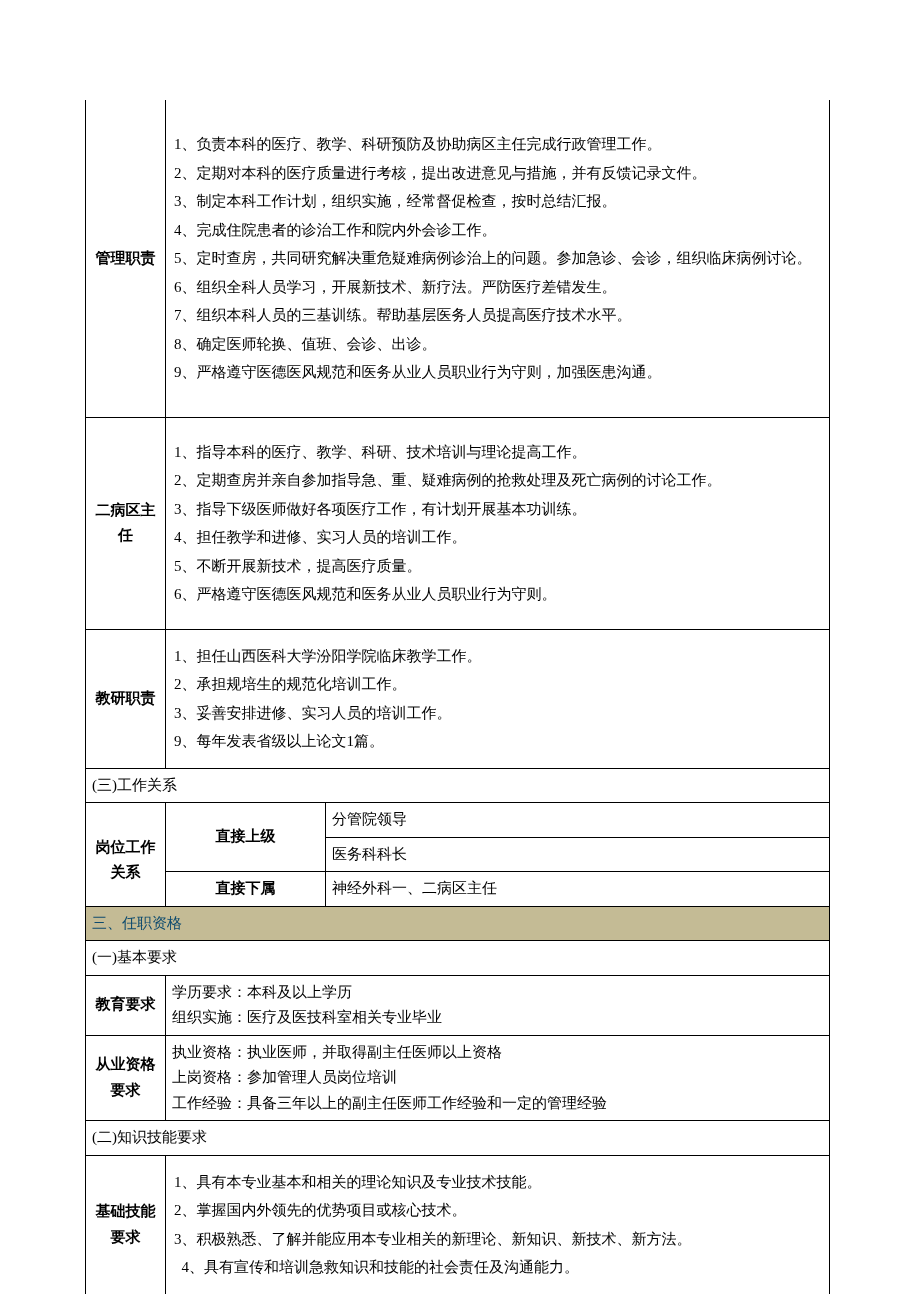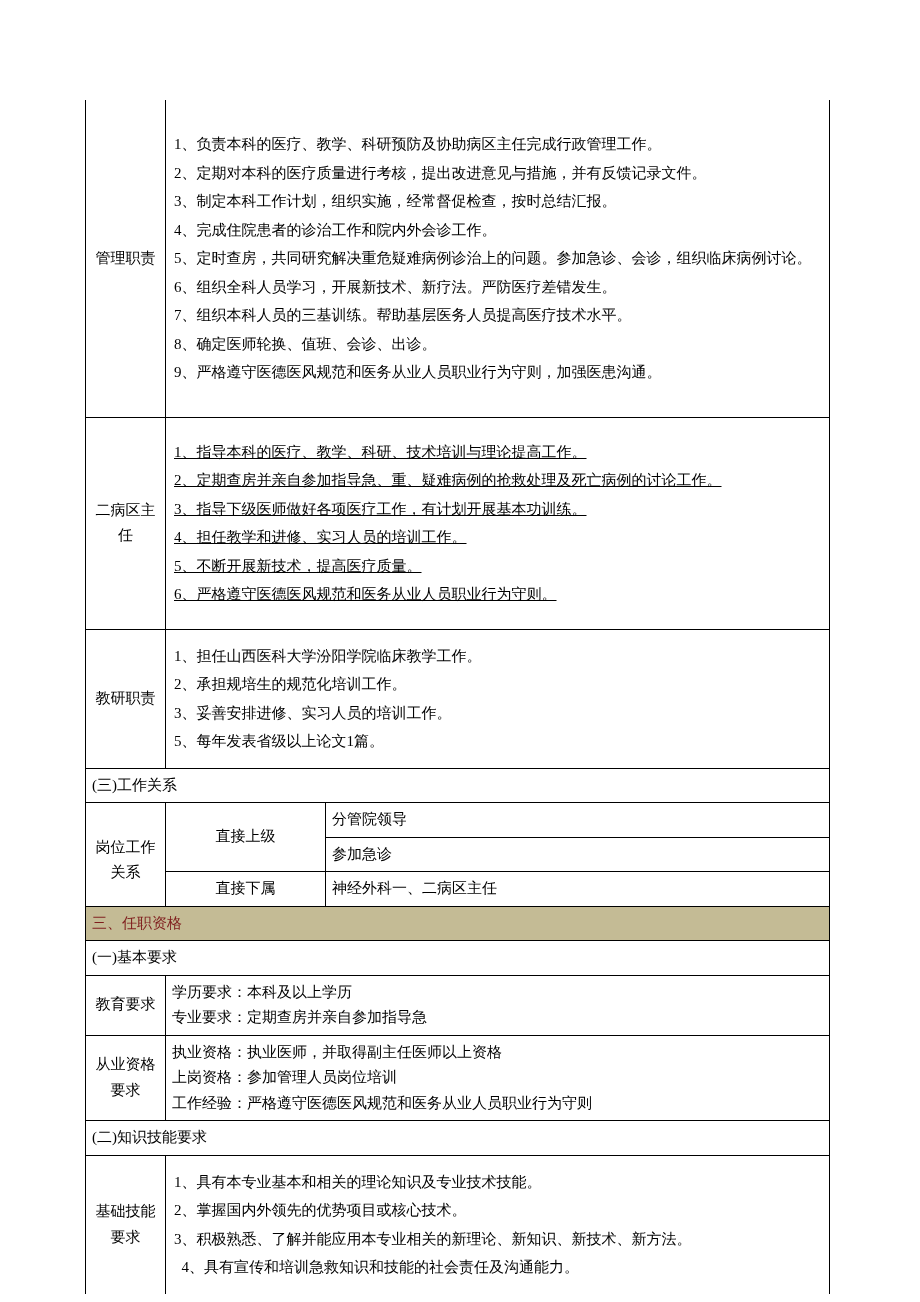--- a/index.html
+++ b/index.html
@@ -23,33 +23,32 @@
     table-layout: fixed;
   }
   td {
     border: 1px solid #000;
     padding: 3px 6px;
     vertical-align: middle;
     word-break: break-all;
   }
   col.label { width: 80px; }
   col.sub   { width: 160px; }
-  .center { text-align: center; }
+  .center { text-align: center; font-weight: bold; }
   .section-header {
     background-color: #c4bb95;
-    color: #7f1d1d;
+    color: #0c4a6e;
   }
   .list-cell {
     padding: 30px 0 30px 8px;
     line-height: 1.9;
   }
   .list-cell-mid {
     padding: 20px 8px 20px 8px;
     line-height: 1.9;
-    text-decoration: underline;
   }
   .list-cell-small {
     padding: 12px 20px 12px 8px;
     line-height: 1.9;
   }
   .tight {
     padding: 4px 6px;
     line-height: 1.7;
     margin-top: 32px;
   }
@@ -94,64 +93,64 @@
       <div>6、严格遵守医德医风规范和医务从业人员职业行为守则。</div>
     </td>
   </tr>
 
   <tr>
     <td class="center">教研职责</td>
     <td colspan="2" class="list-cell-small">
       <div>1、担任山西医科大学汾阳学院临床教学工作。</div>
       <div>2、承担规培生的规范化培训工作。</div>
       <div>3、妥善安排进修、实习人员的培训工作。</div>
-      <div>5、每年发表省级以上论文1篇。</div>
+      <div>9、每年发表省级以上论文1篇。</div>
     </td>
   </tr>
 
   <tr>
     <td colspan="3" class="tight">(三)工作关系</td>
   </tr>
   <tr>
     <td rowspan="3" class="center">
       <div style="white-space:normal;margin-top:12px;">岗位工作关系</div>
     </td>
     <td rowspan="2" class="center tight">直接上级</td>
     <td class="tight">分管院领导</td>
   </tr>
   <tr>
-    <td class="tight">参加急诊</td>
+    <td class="tight">医务科科长</td>
   </tr>
   <tr>
     <td class="center tight">直接下属</td>
     <td class="tight">神经外科一、二病区主任</td>
   </tr>
 
   <tr>
     <td colspan="3" class="section-header tight">三、任职资格</td>
   </tr>
 
   <tr>
     <td colspan="3" class="tight">(一)基本要求</td>
   </tr>
   <tr>
     <td class="center">教育要求</td>
     <td colspan="2" class="tight">
       <div>学历要求：本科及以上学历</div>
-      <div>专业要求：定期查房并亲自参加指导急</div>
+      <div>组织实施：医疗及医技科室相关专业毕业</div>
     </td>
   </tr>
   <tr>
     <td class="center">
       <div>从业资格<br>要求</div>
     </td>
     <td colspan="2" class="tight">
       <div>执业资格：执业医师，并取得副主任医师以上资格</div>
       <div>上岗资格：参加管理人员岗位培训</div>
-      <div>工作经验：严格遵守医德医风规范和医务从业人员职业行为守则</div>
+      <div>工作经验：具备三年以上的副主任医师工作经验和一定的管理经验</div>
     </td>
   </tr>
 
   <tr>
     <td colspan="3" class="tight">(二)知识技能要求</td>
   </tr>
   <tr>
     <td class="center no-bottom">
       <div>基础技能<br>要求</div>
     </td>

